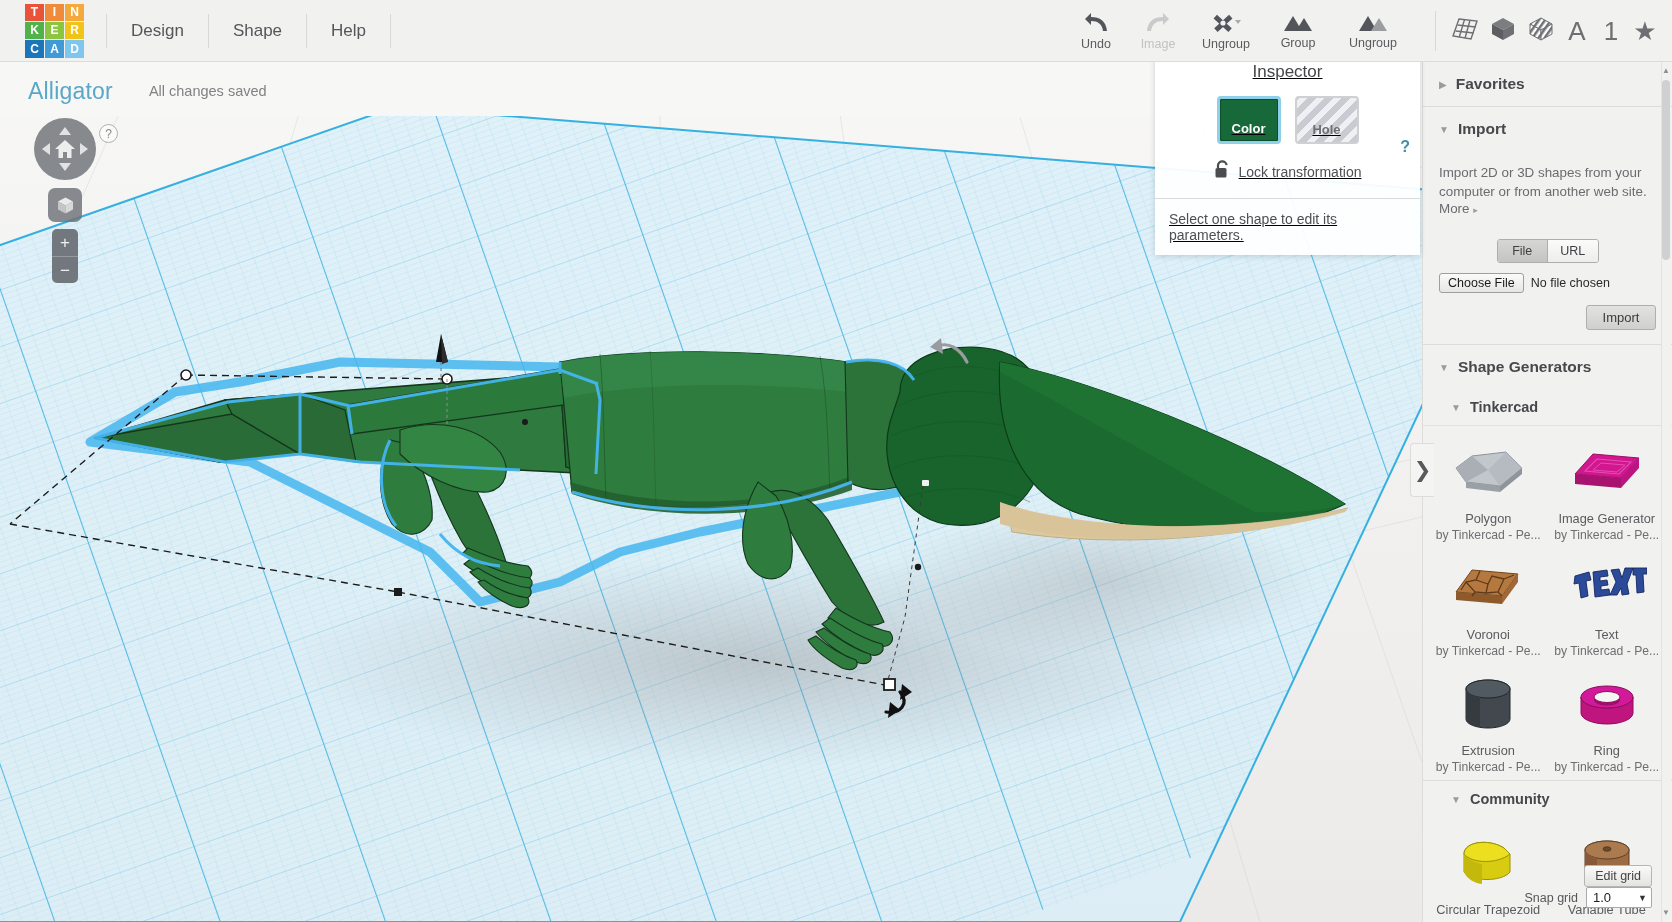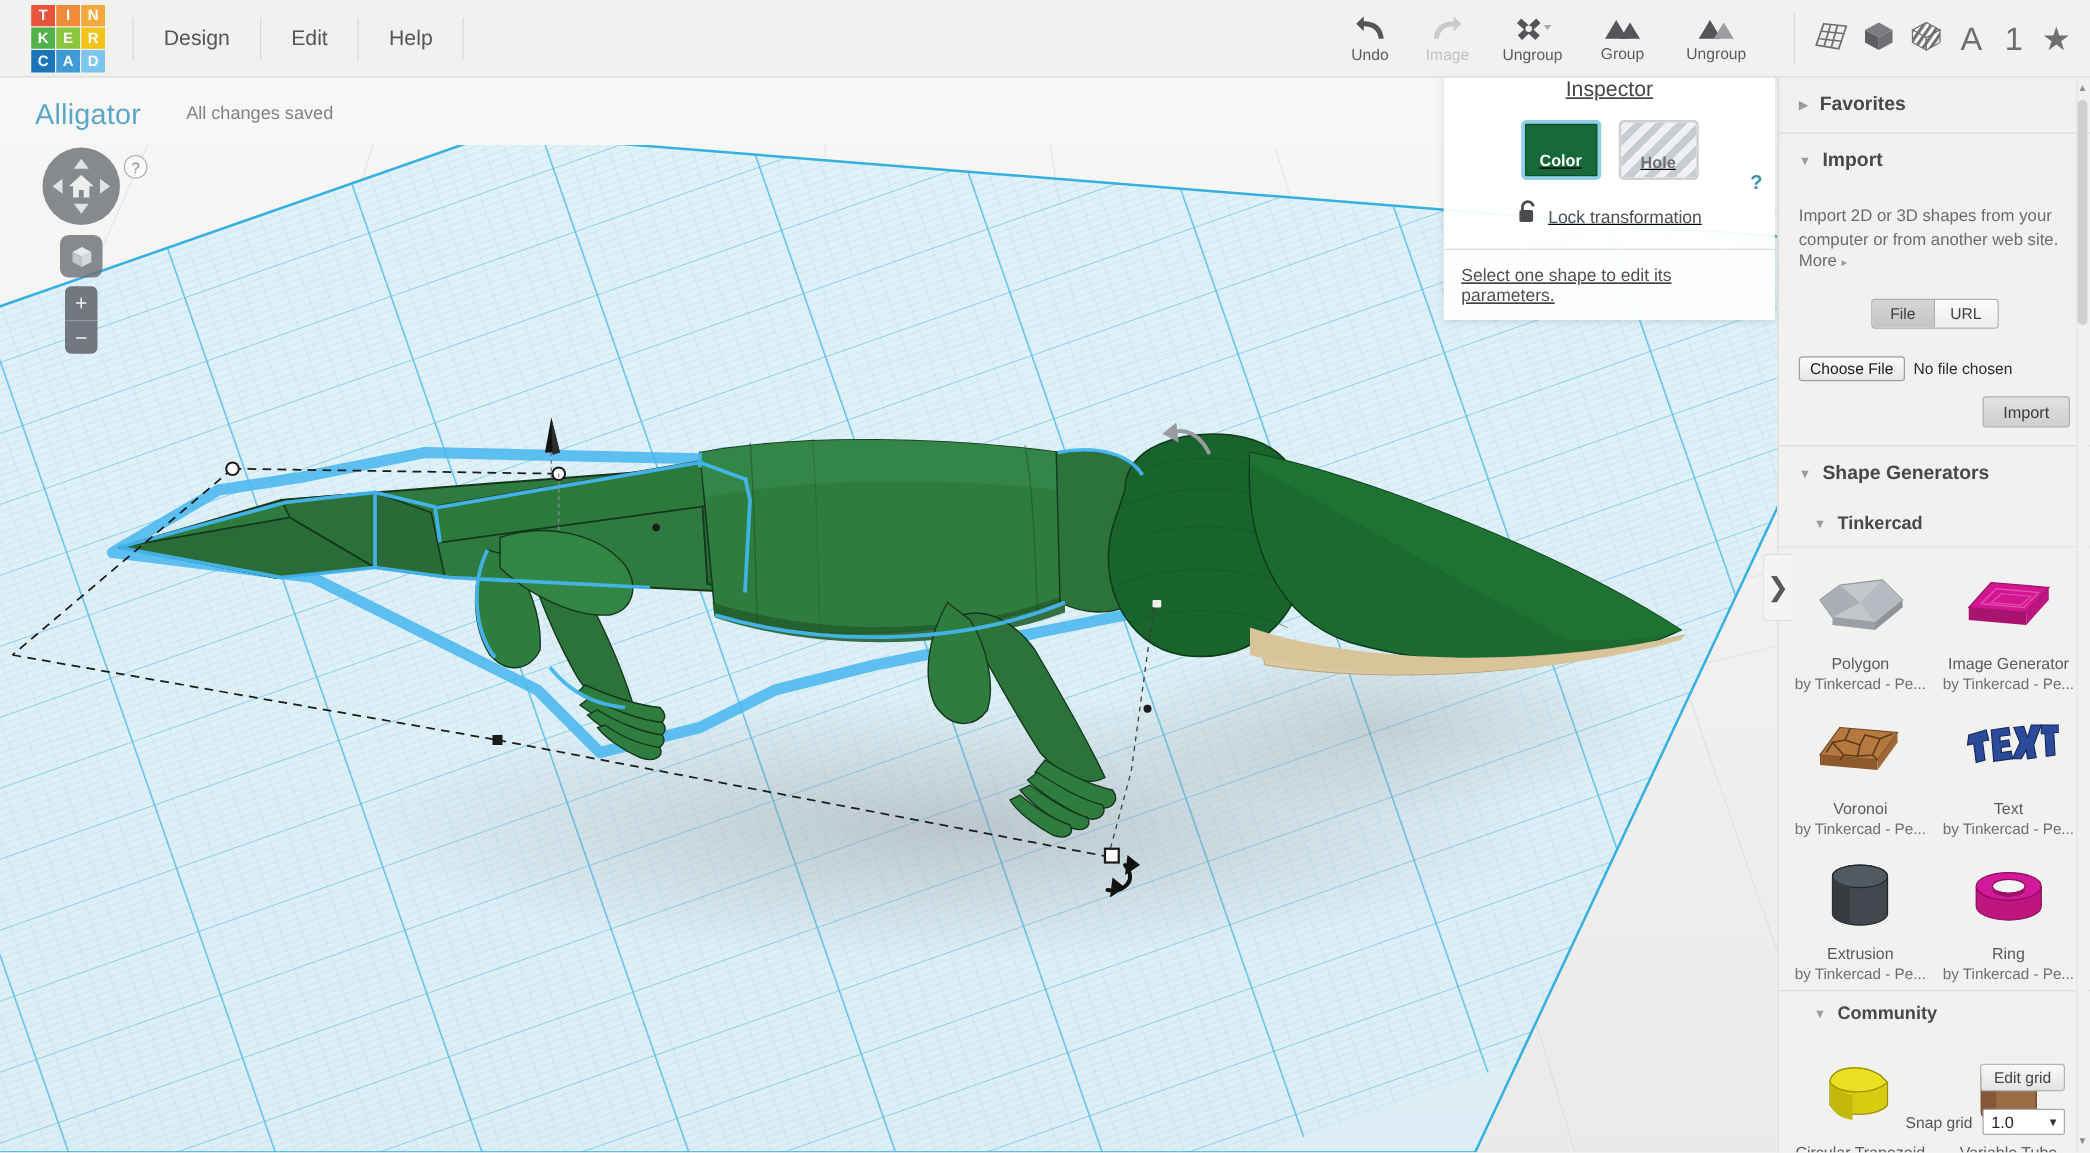--- a/index.html
+++ b/index.html
@@ -169,21 +169,21 @@
   #insp-lock .lbl { font-size: 14px; color: #4d4f53; }
   #insp-note {
     border-top: 1px solid #d9dadc; margin-top: 14px;
     padding: 12px 14px 12px 14px;
     font-size: 14px; color: #4d4f53;
   }
 
   
   #gridctl {
     position: absolute; right: 20px; bottom: 14px; z-index: 25;
-    display: flex; flex-direction: column; align-items: flex-end; gap: 14px;
+    display: flex; flex-direction: column; align-items: flex-end; gap: 0;
   }
   #editgrid {
     font-size: 12.5px; color: #444; padding: 3px 10px;
     background: linear-gradient(#fafafa,#e3e3e1);
     border: 1px solid #b5b5b3; border-radius: 3px;
   }
   #snaprow { display: flex; align-items: center; gap: 8px; }
   #snaprow .lbl { font-size: 12.5px; color: #56575a; }
   #snapsel {
     width: 66px; height: 21px; background: #fff;
@@ -225,21 +225,21 @@
     margin: 23px auto 0 auto; width: 102px; height: 24px;
     display: flex; border: 1px solid #aeaeac; border-radius: 3px; overflow: hidden;
   }
   .toggle2 div {
     flex: 1; display: flex; align-items: center; justify-content: center;
     font-size: 12.5px; color: #3f4043;
   }
   .toggle2 .on { background: linear-gradient(#d6d6d4,#c4c4c2); }
   .toggle2 .off { background: linear-gradient(#fbfbfa,#ededeb); border-left: 1px solid #aeaeac; }
 
-  .filerow { display: flex; align-items: center; gap: 7px; margin-top: 22px; }
+  .filerow { display: flex; align-items: center; gap: 7px; margin-top: 10px; }
   .btn-choose {
     font-size: 12.5px; color: #1a1a1a; padding: 2px 8px;
     background: linear-gradient(#fbfbfb,#e6e6e4);
     border: 1px solid #9f9f9d; border-radius: 3px;
   }
   .nofile { font-size: 12.5px; color: #2a2a2a; }
   .btn-import {
     margin: 12px 0 0 auto; width: 70px; text-align: center;
     font-size: 13px; color: #3a3b3e; padding: 4px 0;
     background: linear-gradient(#e2e2e0,#cfcfcd);
@@ -289,21 +289,21 @@
         <span style="background: rgb(82, 178, 74);">K</span>
         <span style="background: rgb(140, 198, 63);">E</span>
         <span style="background: rgb(240, 196, 25);">R</span>
         <span style="background: rgb(27, 117, 187);">C</span>
         <span style="background: rgb(63, 154, 214);">A</span>
         <span style="background: rgb(127, 198, 239);">D</span>
       </div>
 
     <div class="menubar">
       <div class="mi">Design</div>
-      <div class="mi">Edit</div>
+      <div class="mi">Shape</div>
       <div class="mi">Help</div>
     </div>
 
     <div id="tools-center">
 
       <div class="tool">
         <span>
           <svg width="26" height="22" viewBox="0 0 26 22">
             <path d="M8 5 L8 1 L2 7 L8 13 L8 9 C15 9 19 12 20 19 L24 19 C23 9 17 5 8 5 Z" fill="#53555a"></path>
           </svg>

